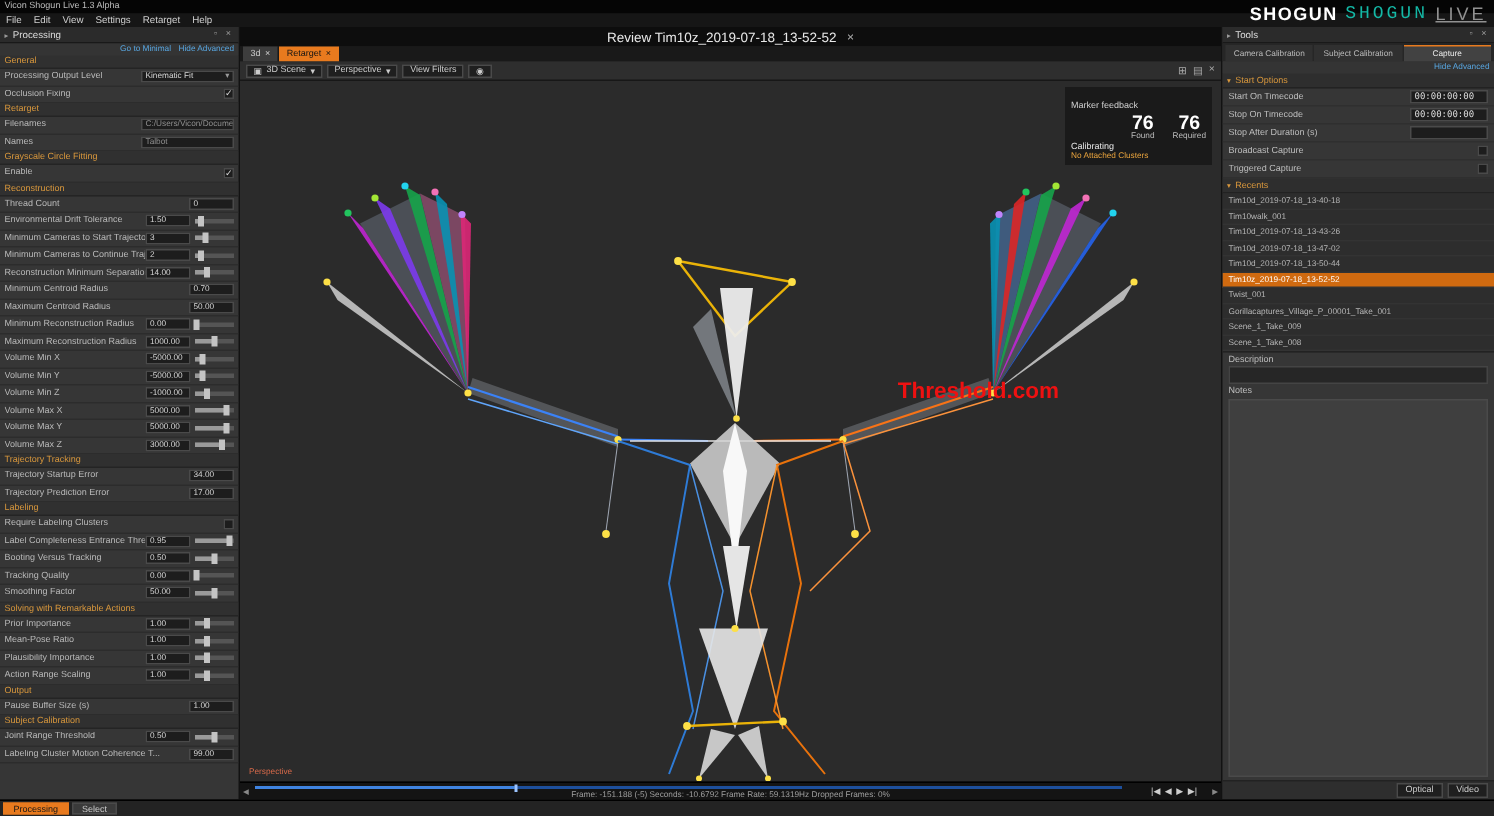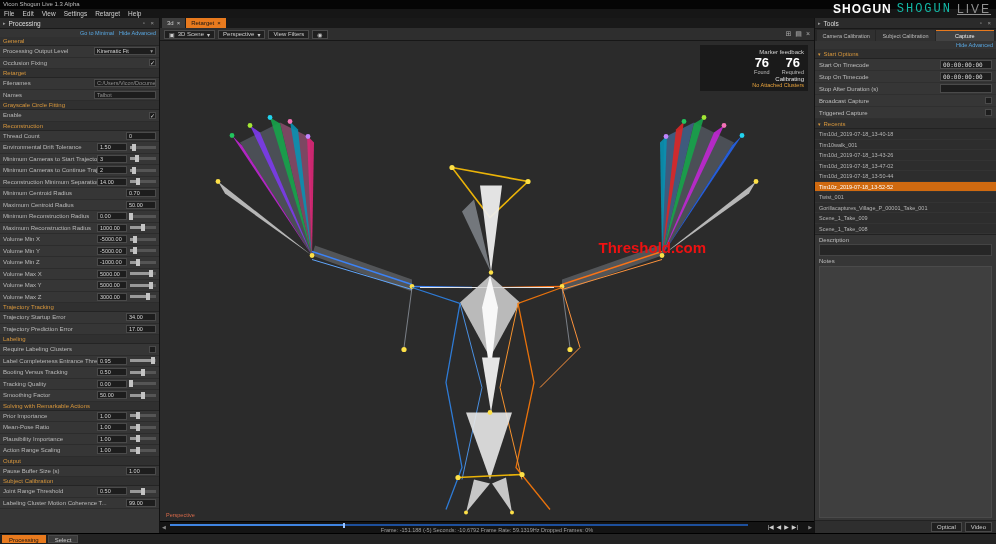--- a/index.html
+++ b/index.html
@@ -46,21 +46,21 @@
   .vtabs { height:10px; background:#191919; display:flex; align-items:flex-end; gap:1px; padding-left:2px; flex:none; }
   .vtab { height:10px; display:flex; align-items:center; gap:3px; padding:0 5px; font-size:6px; background:#3d3d3d; color:#ccc; }
   .vtab.active { background:#e87a1e; color:#141414; }
   .tab-close { font-size:6px; }
   .vtoolbar { height:13px; background:#2e2e2e; display:flex; align-items:center; gap:3px; padding:0 4px; font-size:6px; border-bottom:1px solid #171717; flex:none; }
   .vdrop,.vbtn { height:9px; display:flex; align-items:center; gap:3px; background:#1f1f1f; border:1px solid #4a4a4a; padding:0 4px; color:#ccc; }
   .vtb-right { margin-left:auto; display:flex; gap:4px; color:#aaa; font-size:7px; }
   .view3d { flex:1; position:relative; background:#2b2b2b; overflow:hidden; }
   .view3d svg { position:absolute; inset:0; width:100%; height:100%; }
 
-  .marker-feedback { position:absolute; top:4px; right:6px; width:108px; background:rgba(12,12,12,0.55); padding:4px 4px 3px; text-align:right; }
+  .marker-feedback { position:absolute; top:4px; right:6px; width:98px; background:rgba(12,12,12,0.55); padding:10px 4px 3px; text-align:left; }
   .mf-title { font-size:6px; color:#cfcfcf; }
   .mf-nums { display:flex; justify-content:flex-end; gap:12px; margin-top:1px; }
   .mf-col { display:flex; flex-direction:column; align-items:center; }
   .mf-big { font-size:13px; font-weight:bold; color:#fff; line-height:13px; }
   .mf-small { font-size:5.5px; color:#bbb; }
   .mf-status { font-size:6px; color:#e8e8e8; margin-top:1px; }
   .mf-warning { font-size:5.5px; color:#e8a33d; }
   .watermark { position:absolute; top:198px; right:108px; font-size:15px; font-weight:bold; color:#ee1111; }
   .camera-label { position:absolute; left:6px; bottom:3px; font-size:5.5px; color:#d86a4a; }
 
@@ -337,20 +337,24 @@
           </span>
         </div>
         <div class="prow">
           <span class="plabel">Labeling Cluster Motion Coherence T...</span>
           <span class="pvalue">99.00</span>
         </div>
       </div>
   </aside>
 
   <section class="center">
+    <div class="review-bar">
+      <span>Review Tim10z_2019-07-18_13-52-52</span>
+      <span class="review-close">×</span>
+    </div>
     <div class="vtabs" id="vtabs">
         <div class="vtab">3d<span class="tab-close">×</span></div>
         <div class="vtab active">Retarget<span class="tab-close">×</span></div>
       </div>
     <div class="vtoolbar">
       <div class="vdrop">
         <span>▣</span>
         <span>3D Scene</span>
         <span class="caret">▾</span>
       </div>

